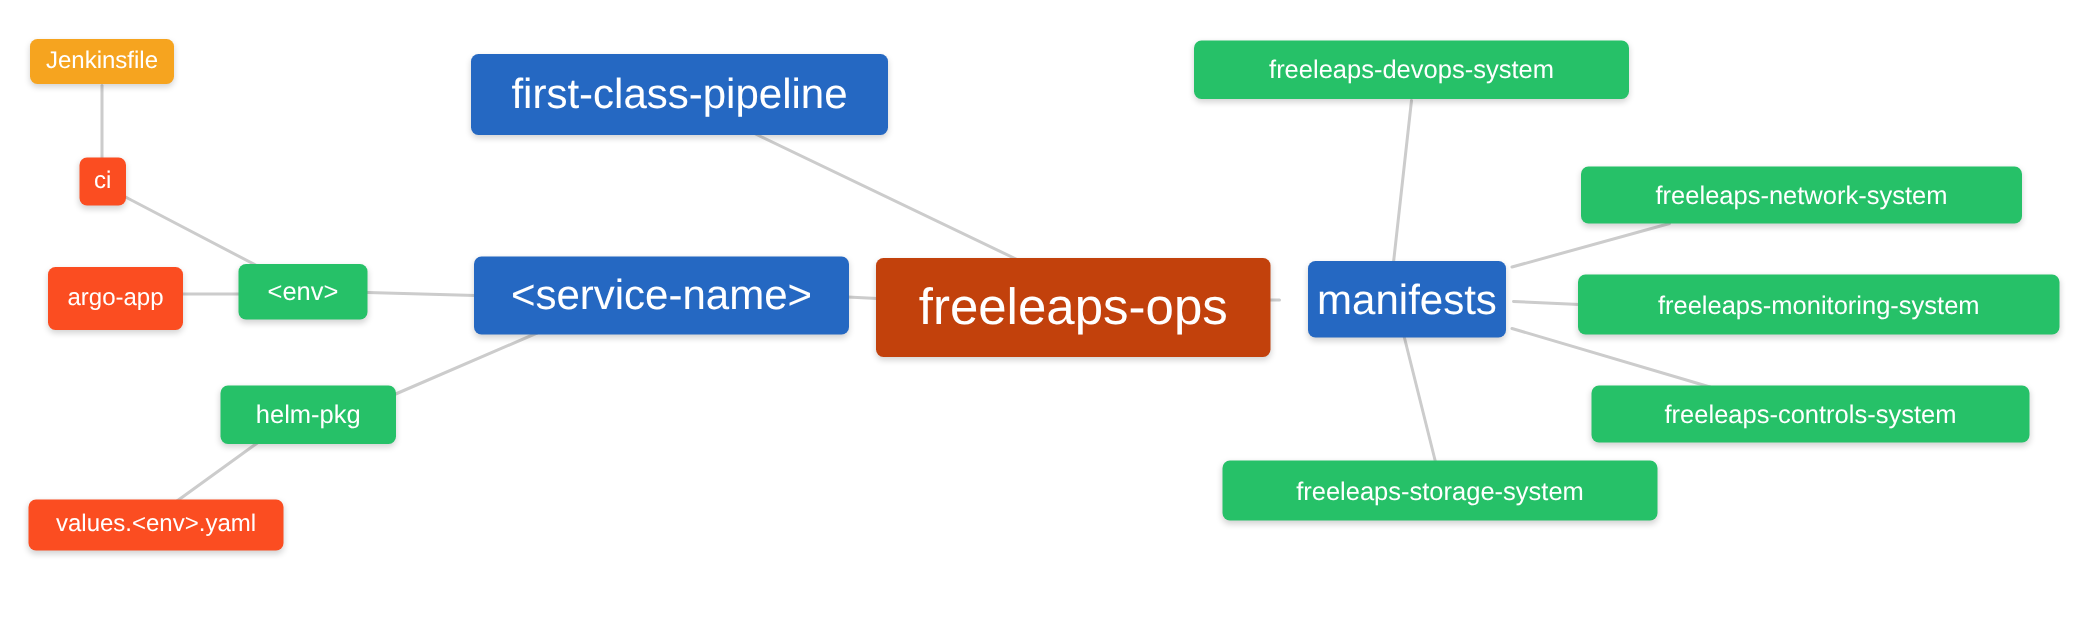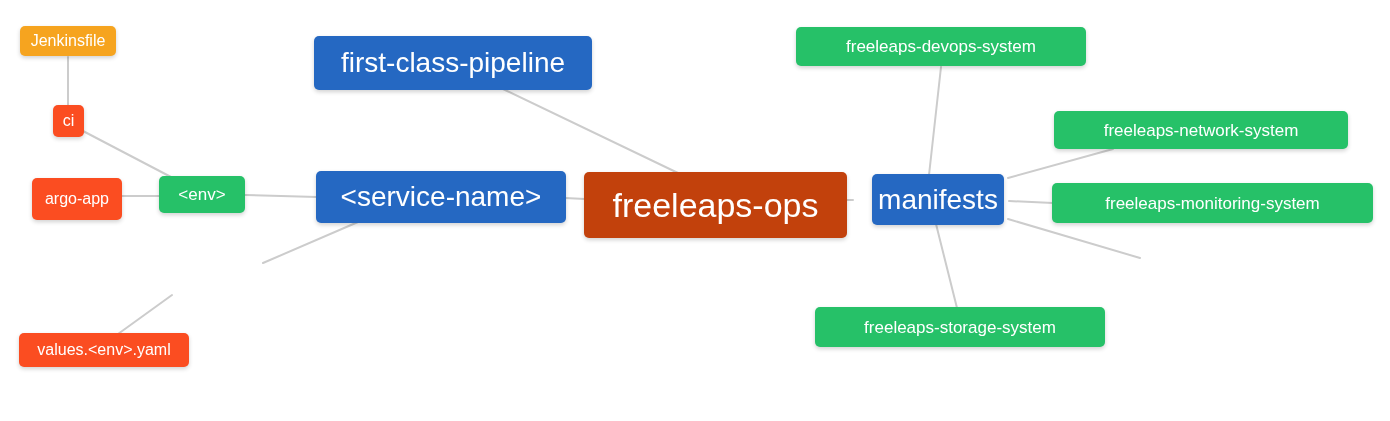--- a/index.html
+++ b/index.html
@@ -75,27 +75,29 @@
   <div class="node lv1" style="left:584px; top:172px; width:263px; height:66px;">freeleaps-ops</div>
 
   <div class="node lv2" style="left:314px; top:36px; width:278px; height:54px;">first-class-pipeline</div>
 
   <div class="node lv2" style="left:316px; top:171px; width:250px; height:52px;">&lt;service-name&gt;</div>
 
   <div class="node lv2" style="left:852px; top:174px; width:132px; height:51px;margin-left:20px;">manifests</div>
 
   <div class="node lv3" style="left:159px; top:176px; width:86px; height:37px;">&lt;env&gt;</div>
 
+  <div class="node lv3" style="left:147px; top:257px; width:117px; height:39px;">helm-pkg</div>
 
   <div class="node lv3" style="left:796px; top:27px; width:290px; height:39px;">freeleaps-devops-system</div>
 
   <div class="node lv3" style="left:1054px; top:111px; width:294px; height:38px;">freeleaps-network-system</div>
 
   <div class="node lv3" style="left:1052px; top:183px; width:321px; height:40px;">freeleaps-monitoring-system</div>
 
+  <div class="node lv3" style="left:1061px; top:257px; width:292px; height:38px;">freeleaps-controls-system</div>
 
   <div class="node lv3" style="left:815px; top:307px; width:290px; height:40px;">freeleaps-storage-system</div>
 
   <div class="node lv4" style="left:53px; top:105px; width:31px; height:32px;">ci</div>
 
   <div class="node lv4" style="left:32px; top:178px; width:90px; height:42px;">argo-app</div>
 
   <div class="node lv4" style="left:7px; top:333px; width:170px; height:34px;margin-left:12px;">values.&lt;env&gt;.yaml</div>
 
   <div class="node lv5" style="left:20px; top:26px; width:96px; height:30px;">Jenkinsfile</div>

